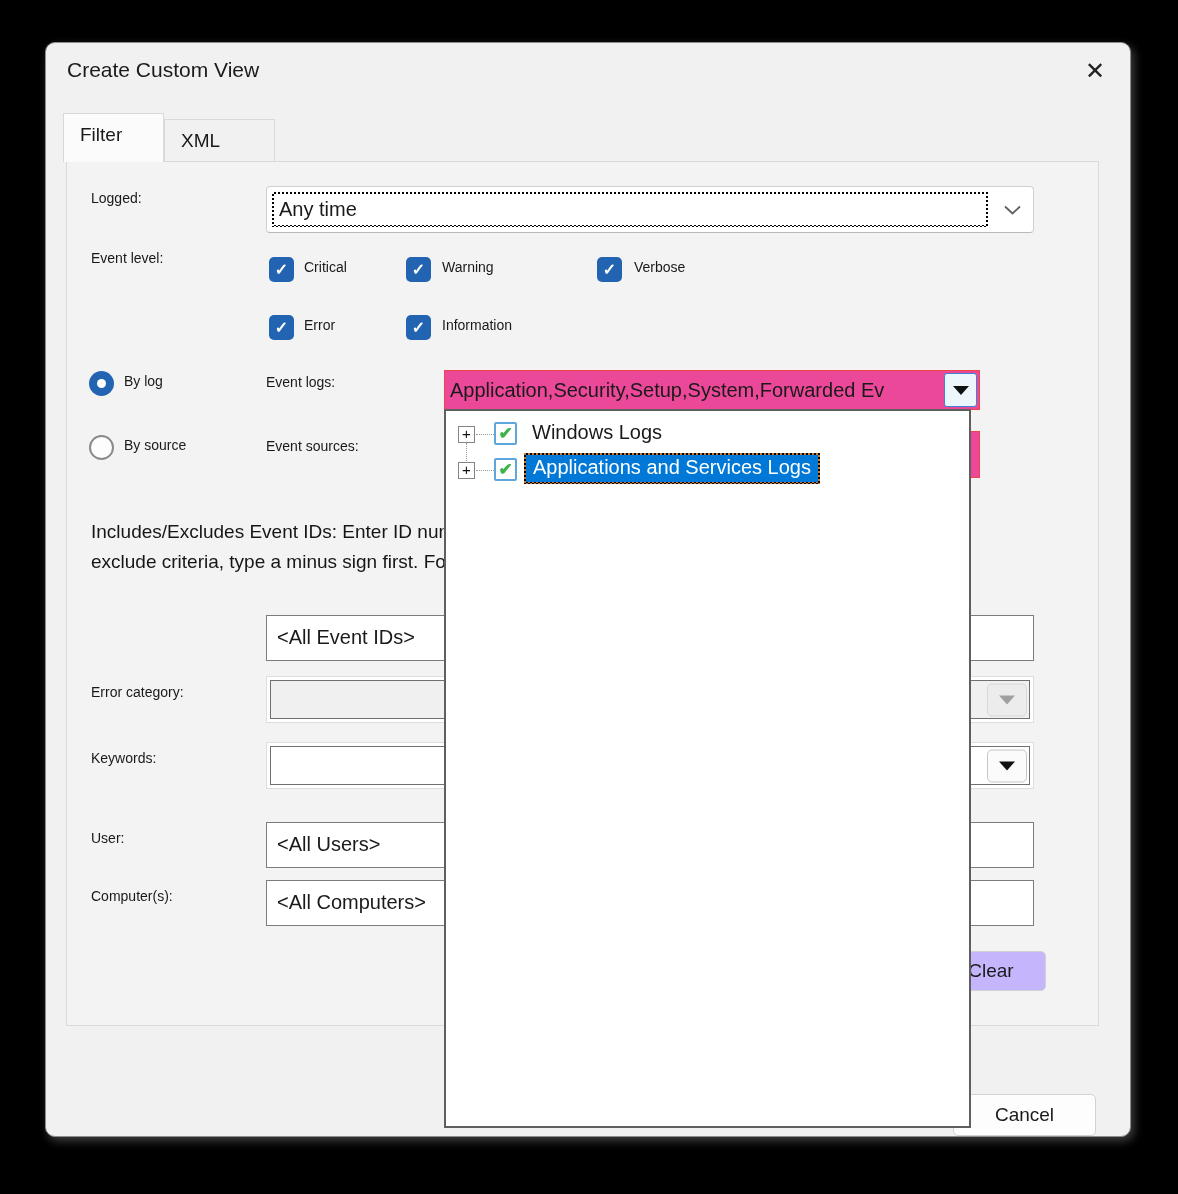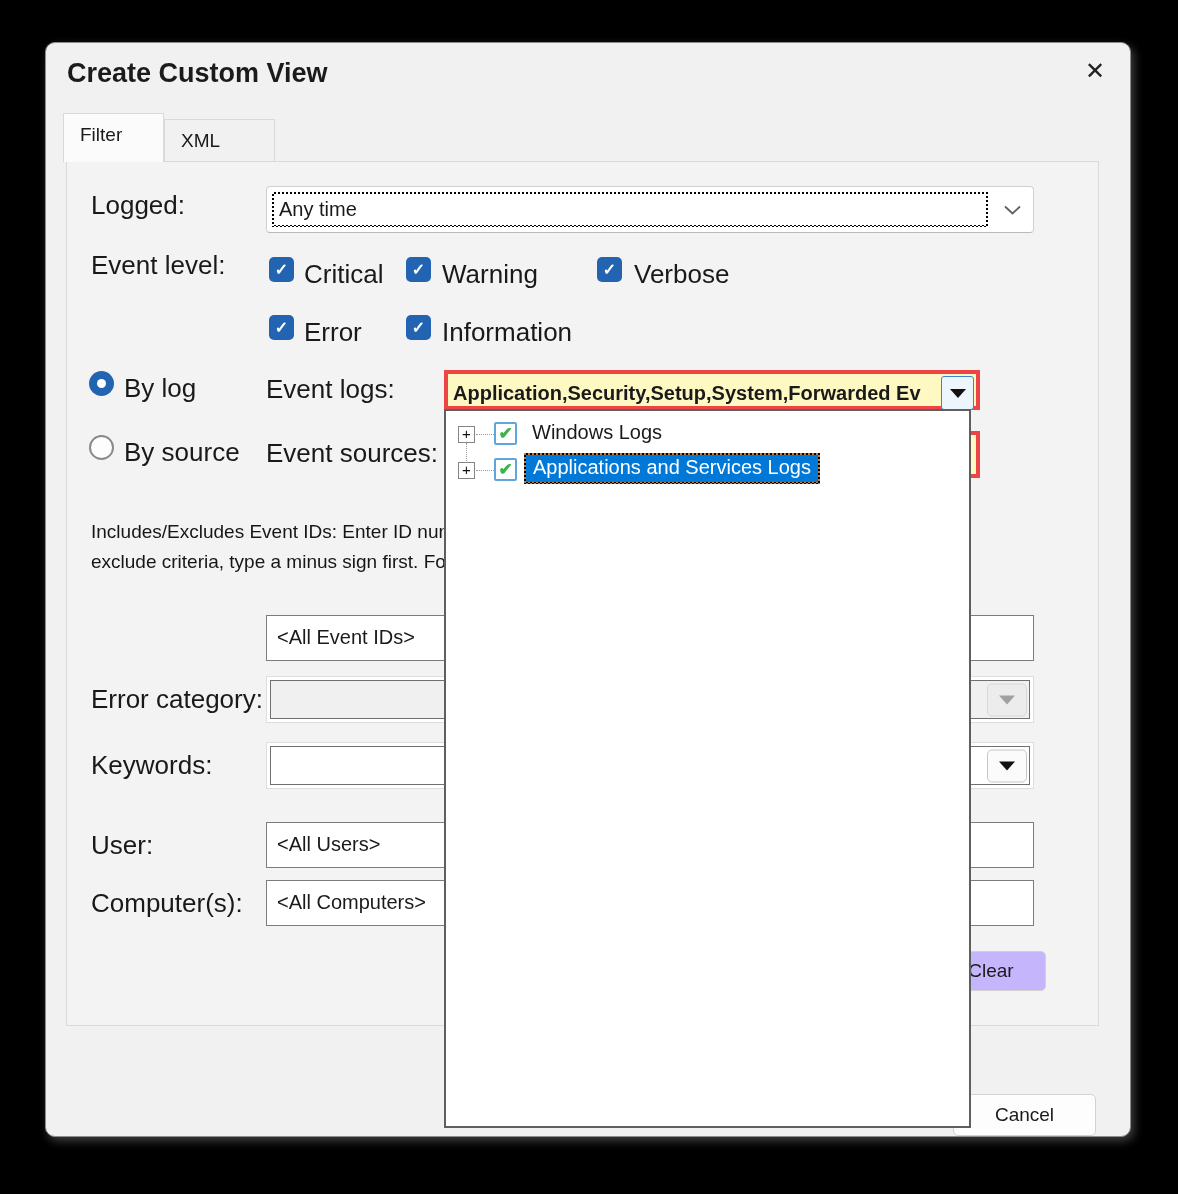--- a/index.html
+++ b/index.html
@@ -3,34 +3,34 @@
 <meta charset="utf-8">
 <style>
   * { box-sizing: border-box; margin: 0; padding: 0; }
   html,body { width:1178px; height:1194px; background:#000; overflow:hidden;
     font-family:"Liberation Sans", sans-serif; color:#1a1a1a; }
 
   .dialog { position:absolute; left:45px; top:42px; width:1086px; height:1095px;
     background:#f1f1f1; border:1px solid #8d8d8d; border-radius:10px;
     box-shadow:3px 4px 10px rgba(140,140,140,.45); }
 
-  .title { position:absolute; left:21px; top:15px; font-size:27px; color:#1b1b1b;font-weight:bold; }
+  .title { position:absolute; left:21px; top:15px; font-size:21px; color:#1b1b1b; }
   .close-btn { position:absolute; right:16px; top:10px; width:38px; height:36px;
     display:flex; align-items:center; justify-content:center; font-size:24px;
     font-weight:300; color:#222; cursor:default; }
 
   .tab { position:absolute; border:1px solid #d9d9d9; border-bottom:none;
     font-size:19px; display:flex; align-items:flex-start; padding:10px 0 0 16px; }
   .tab.active { left:17px; top:70px; width:101px; height:49px; background:#fbfbfb; z-index:2; }
   .tab.inactive { left:118px; top:76px; width:111px; height:44px; background:#f1f1f1; z-index:0; }
 
   .tab-panel { position:absolute; left:20px; top:118px; width:1033px; height:865px;
     background:#f4f3f3; border:1px solid #d9d9d9; }
 
-  .lbl { position:absolute; font-size:26px; white-space:nowrap; color:#191919; }
+  .lbl { position:absolute; font-size:14px; white-space:nowrap; color:#191919; }
 
   
   .combo-modern { position:absolute; left:220px; top:143px; width:768px; height:47px;
     background:#fff; border:1px solid #d0d0d0; border-bottom-color:#b9b9b9; border-radius:4px; }
   .ants { position:absolute; left:5px; top:5px; right:45px; bottom:5px;
     background:repeating-conic-gradient(#000 0% 25%, #fff 0% 50%); background-size:4px 4px; }
   .ants-inner { position:absolute; inset:2px; background:#fff; font-size:20px;
     line-height:31px; padding-left:5px; white-space:nowrap; overflow:hidden; }
   .chevron { position:absolute; right:12px; top:50%; transform:translateY(-50%); }
 
@@ -39,21 +39,21 @@
     color:#fff; font-size:16px; font-weight:bold; display:flex; align-items:center;
     justify-content:center; }
   
   .radio { position:absolute; width:25px; height:25px; border-radius:50%; }
   .radio.on { background:#2364b2; }
   .radio.on::after { content:""; position:absolute; left:8px; top:8px; width:9px; height:9px;
     border-radius:50%; background:#fff; }
   .radio.off { background:#fdfdfd; border:2px solid #8a8a8a; }
 
   
-  .combo-classic { position:absolute; background:#fef9c3; border:4px solid #ef4444;font-weight:bold; }
+  .combo-classic { position:absolute; background:#ec4899; border:1px solid #ef4444; }
   .combo-classic .text { position:absolute; left:5px; top:0; right:36px; bottom:0;
     font-size:20px; line-height:38px; white-space:nowrap; overflow:hidden; }
   .open-btn { position:absolute; right:2px; top:2px; width:33px; height:34px;
     background:#eef6fd; border:1px solid #3a84d8; border-radius:3px;
     display:flex; align-items:center; justify-content:center; }
   .tri { width:0; height:0; border-left:8px solid transparent; border-right:8px solid transparent;
     border-top:9px solid #111; }
   .tri.dim { border-top-color:#a0a0a0; }
 
   

